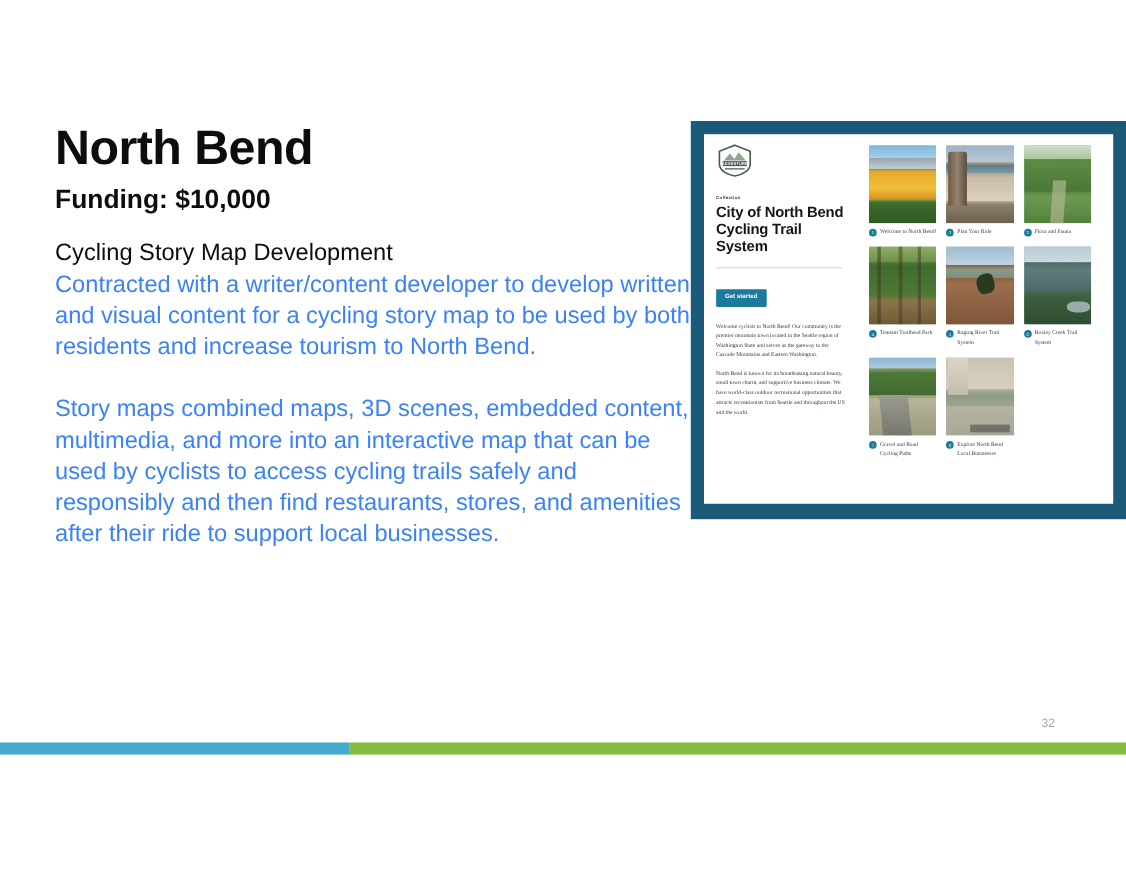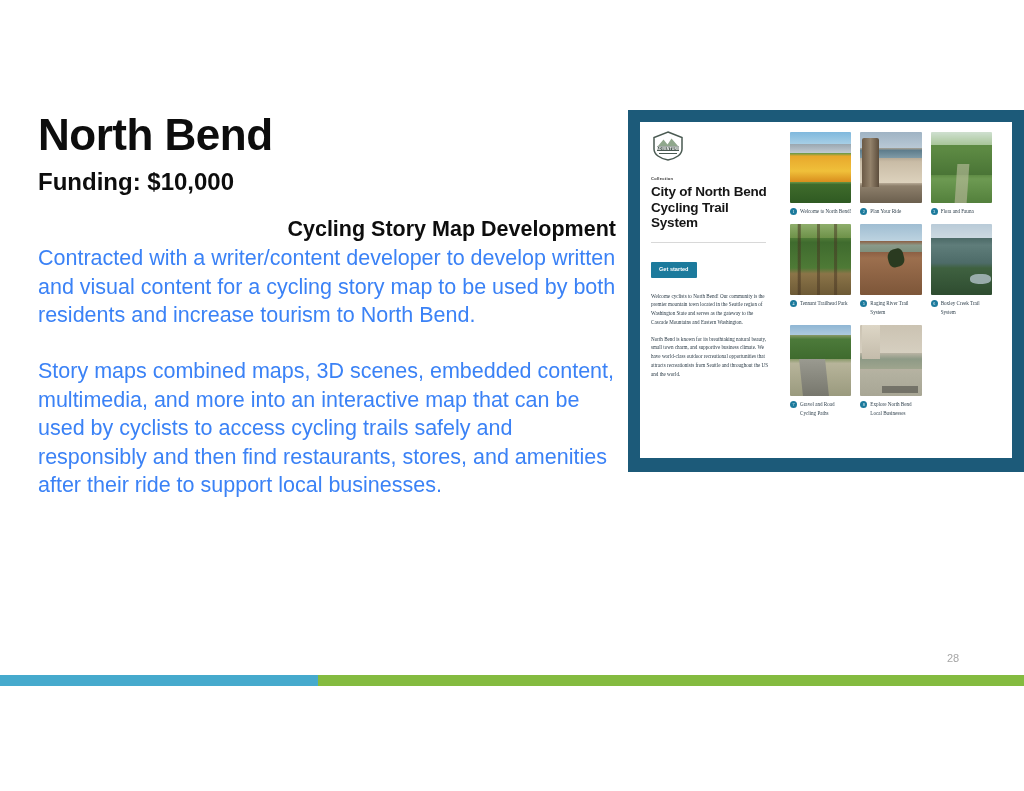--- a/index.html
+++ b/index.html
@@ -21,45 +21,44 @@
     position: absolute;
     left: 0; top: 0;
     width: 1024px;
     height: 791px;
     background: #ffffff;
   }
 
   
   .left-col {
     position: absolute;
-    left: 38px;
+    left: 50px;
     top: 112px;
     width: 578px;
   }
   .slide-title {
     font-size: 44px;
     font-weight: bold;
     letter-spacing: -0.5px;
     line-height: 1.05;
     margin: 0 0 10px 0;
     color: #0d0d0d;
   }
   .funding-line {
     font-size: 24px;
     font-weight: bold;
     margin: 0 0 20px 0;
     color: #0d0d0d;
   }
   .subhead {
     font-size: 21.5px;
-    font-weight: bold;
+    font-weight: normal;
     margin: 0;
     line-height: 1.3;
     color: #0d0d0d;
-    text-align: right;
   }
   .body-para {
     font-size: 21.5px;
     font-weight: normal;
     line-height: 1.33;
     margin: 0;
     color: #3b82f6;
   }
   .para-gap {
     height: 27px;
@@ -441,20 +440,20 @@
             <div class="card-label-row">
               <span class="card-bullet">8</span>
               <span class="card-label">Explore North Bend Local Businesses</span>
             </div>
           </div>
         </div>
 
     </div>
   </div>
 
-  <div class="page-number">28</div>
+  <div class="page-number">32</div>
 
   <div class="bottom-bar">
     <div class="bar-blue"></div>
     <div class="bar-green"></div>
   </div>
 
 </div>
 
 </body></html>

